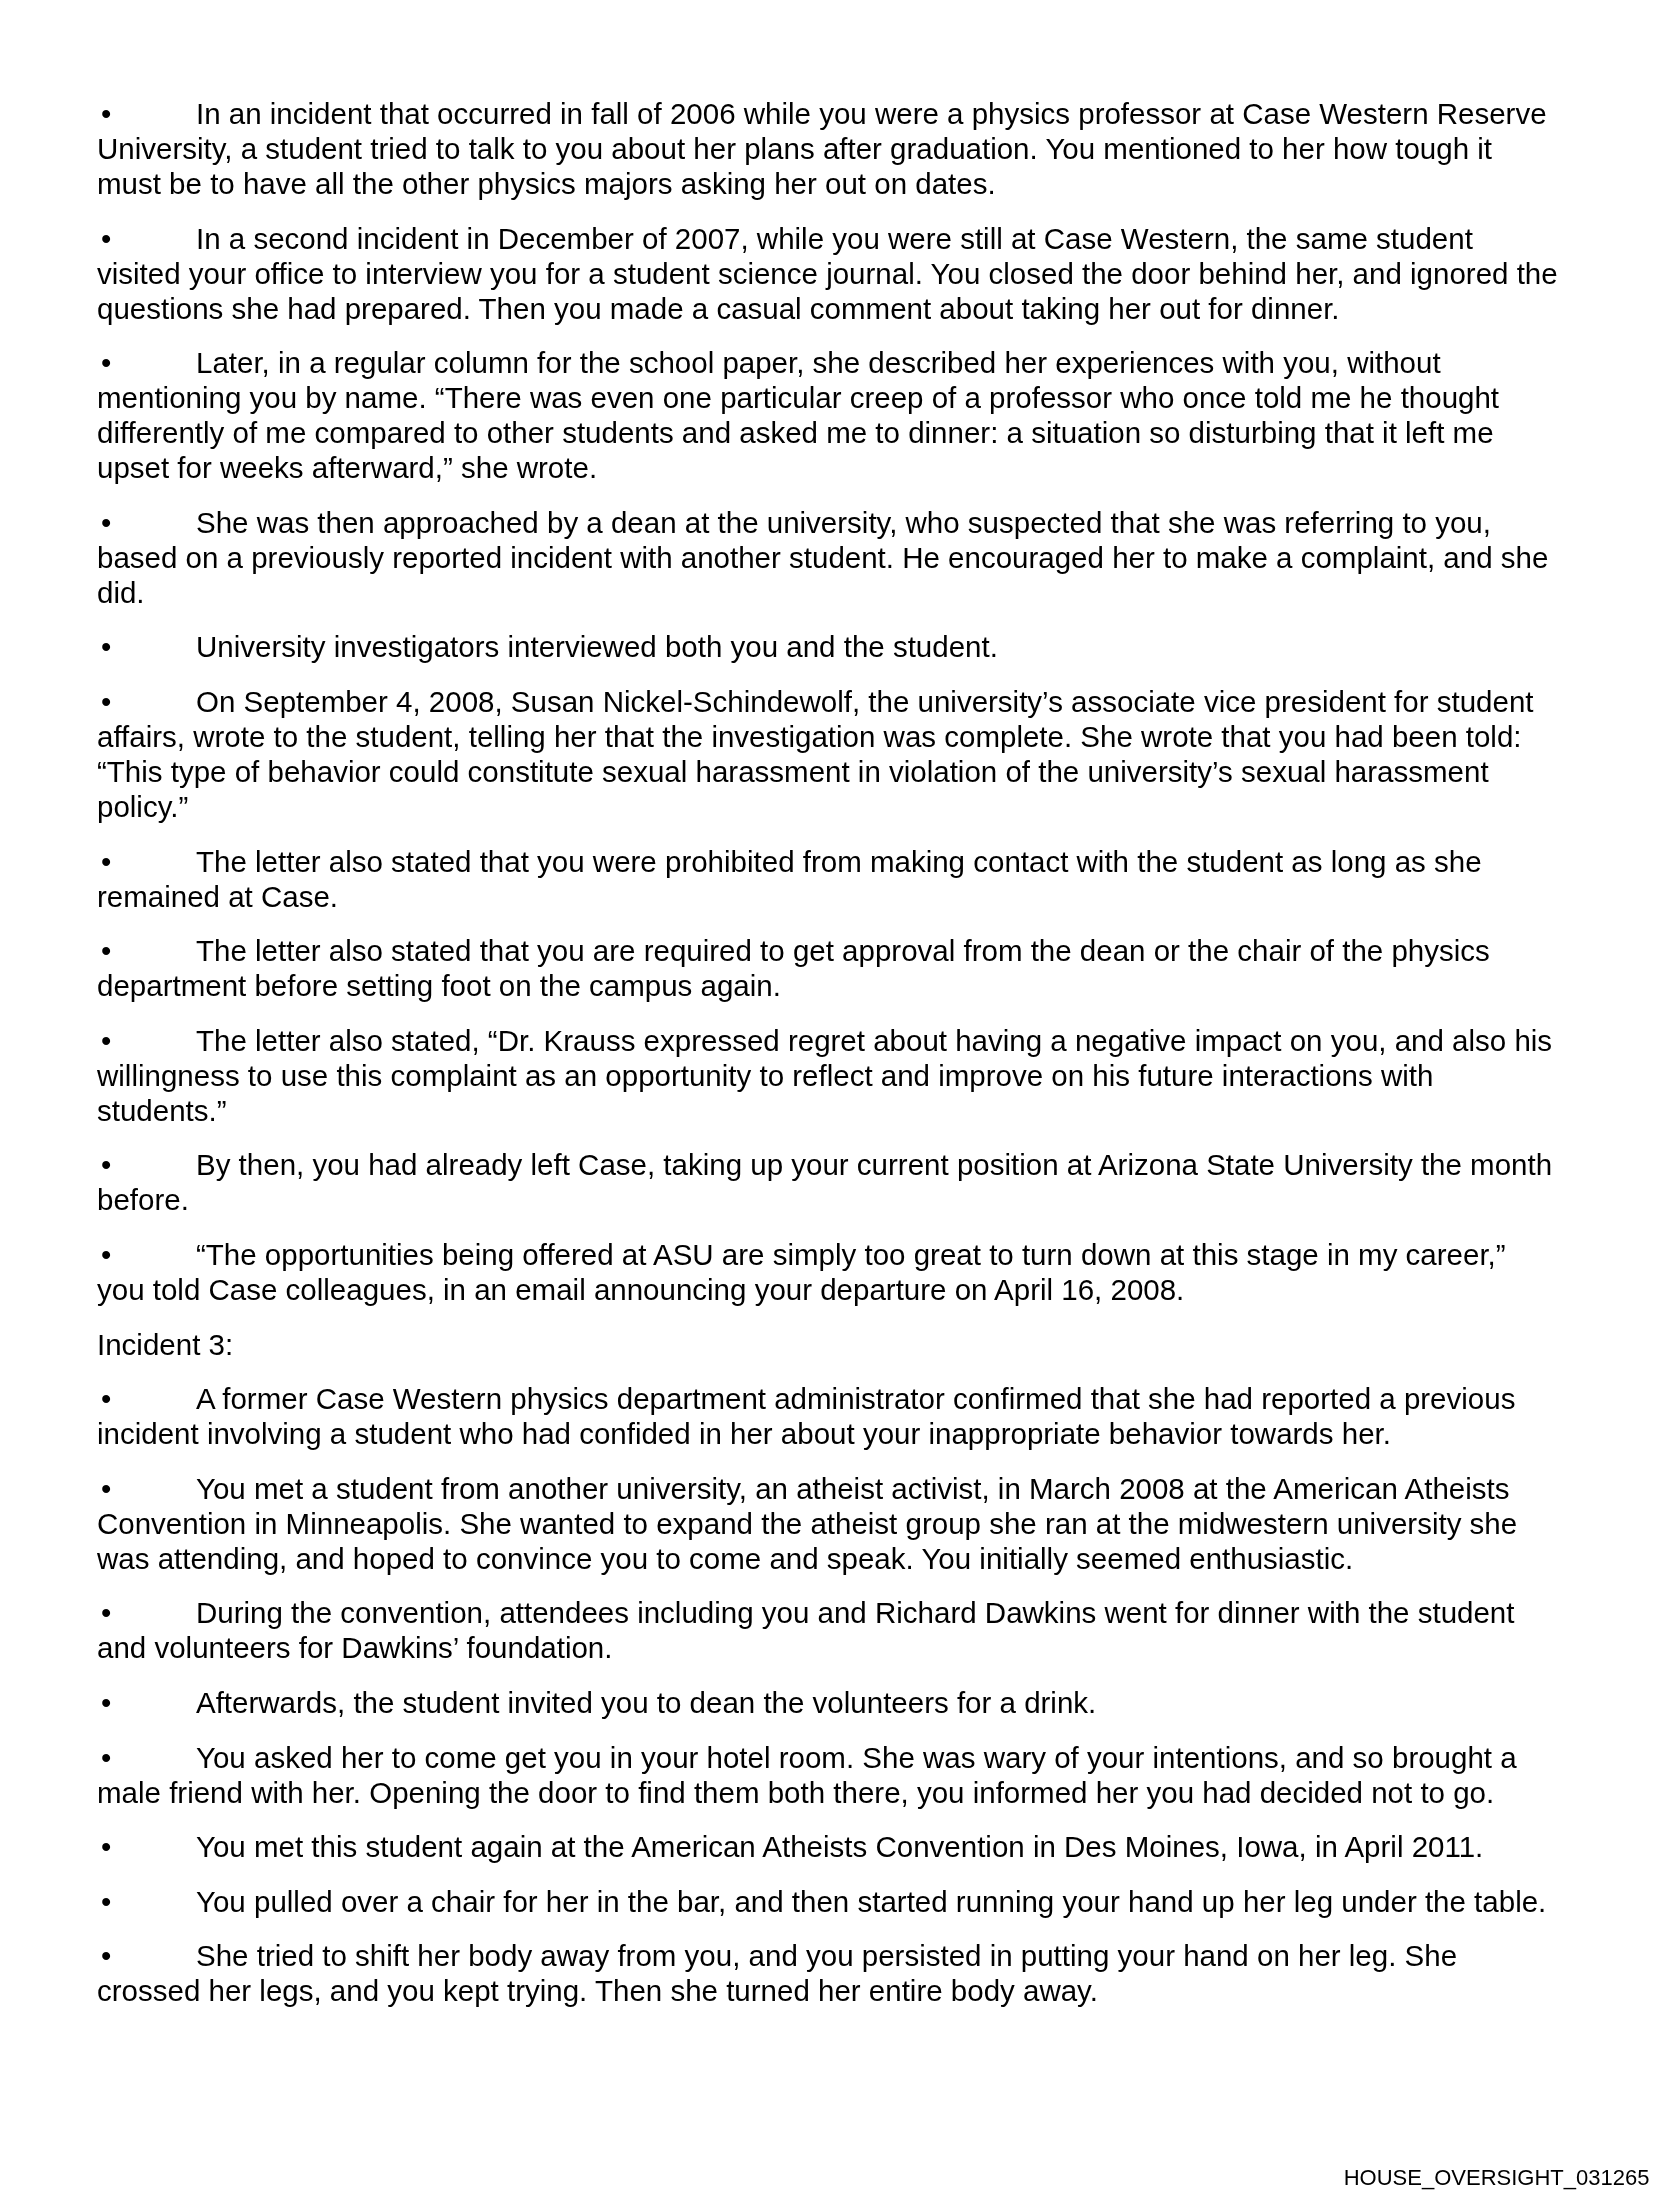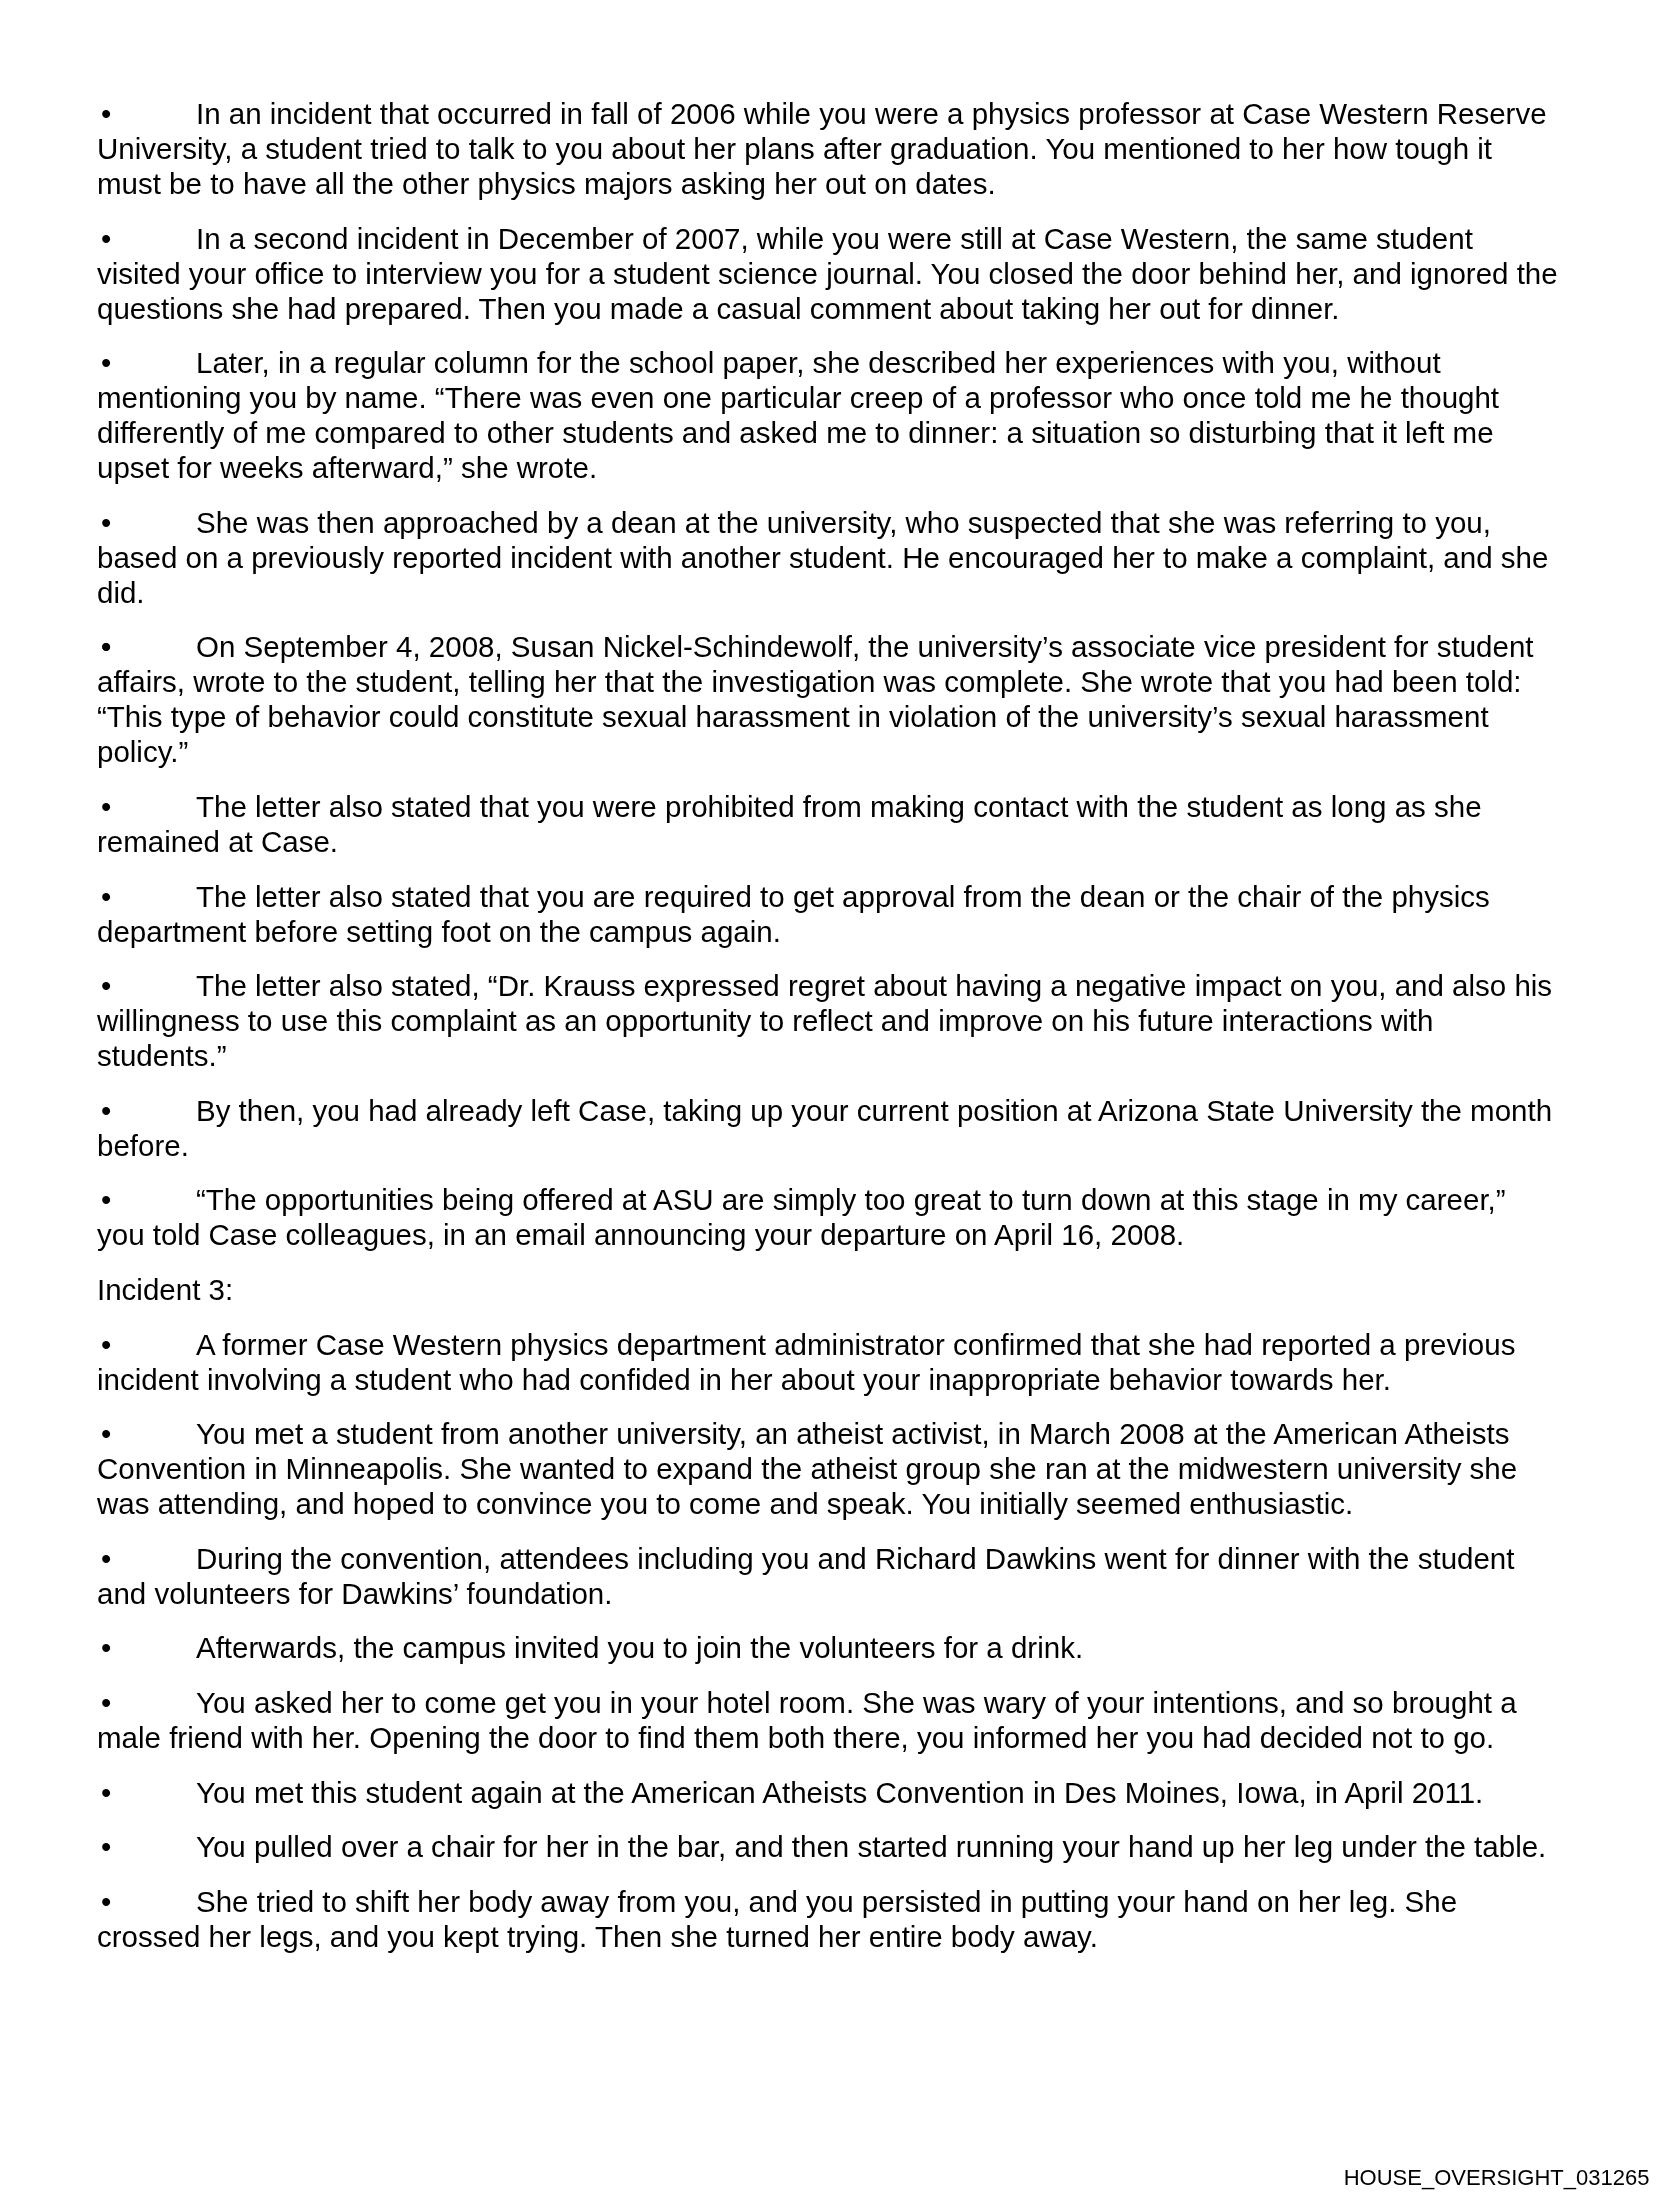--- a/index.html
+++ b/index.html
@@ -68,20 +68,21 @@
     <span>Later, in a regular column for the school paper, she described her experiences with you, without mentioning you by name. “There was even one particular creep of a professor who once told me he thought differently of me compared to other students and asked me to dinner: a situation so disturbing that it left me upset for weeks afterward,” she wrote.</span>
   </div>
 
   <div class="para bullet">
     <span class="marker">•</span>
     <span>She was then approached by a dean at the university, who suspected that she was referring to you, based on a previously reported incident with another student. He encouraged her to make a complaint, and she did.</span>
   </div>
 
   <div class="para bullet">
     <span class="marker">•</span>
+    <span>University investigators interviewed both you and the student.</span>
   </div>
 
   <div class="para bullet">
     <span class="marker">•</span>
     <span>On September 4, 2008, Susan Nickel-Schindewolf, the university’s associate vice president for student affairs, wrote to the student, telling her that the investigation was complete. She wrote that you had been told: “This type of behavior could constitute sexual harassment in violation of the university’s sexual harassment policy.”</span>
   </div>
 
   <div class="para bullet">
     <span class="marker">•</span>
     <span>The letter also stated that you were prohibited from making contact with the student as long as she remained at Case.</span>
@@ -120,21 +121,21 @@
     <span>You met a student from another university, an atheist activist, in March 2008 at the American Atheists Convention in Minneapolis. She wanted to expand the atheist group she ran at the midwestern university she was attending, and hoped to convince you to come and speak. You initially seemed enthusiastic.</span>
   </div>
 
   <div class="para bullet">
     <span class="marker">•</span>
     <span>During the convention, attendees including you and Richard Dawkins went for dinner with the student and volunteers for Dawkins’ foundation.</span>
   </div>
 
   <div class="para bullet">
     <span class="marker">•</span>
-    <span>Afterwards, the campus invited you to join the volunteers for a drink.</span>
+    <span>Afterwards, the student invited you to dean the volunteers for a drink.</span>
   </div>
 
   <div class="para bullet">
     <span class="marker">•</span>
     <span>You asked her to come get you in your hotel room. She was wary of your intentions, and so brought a male friend with her. Opening the door to find them both there, you informed her you had decided not to go.</span>
   </div>
 
   <div class="para bullet">
     <span class="marker">•</span>
     <span>You met this student again at the American Atheists Convention in Des Moines, Iowa, in April 2011.</span>

